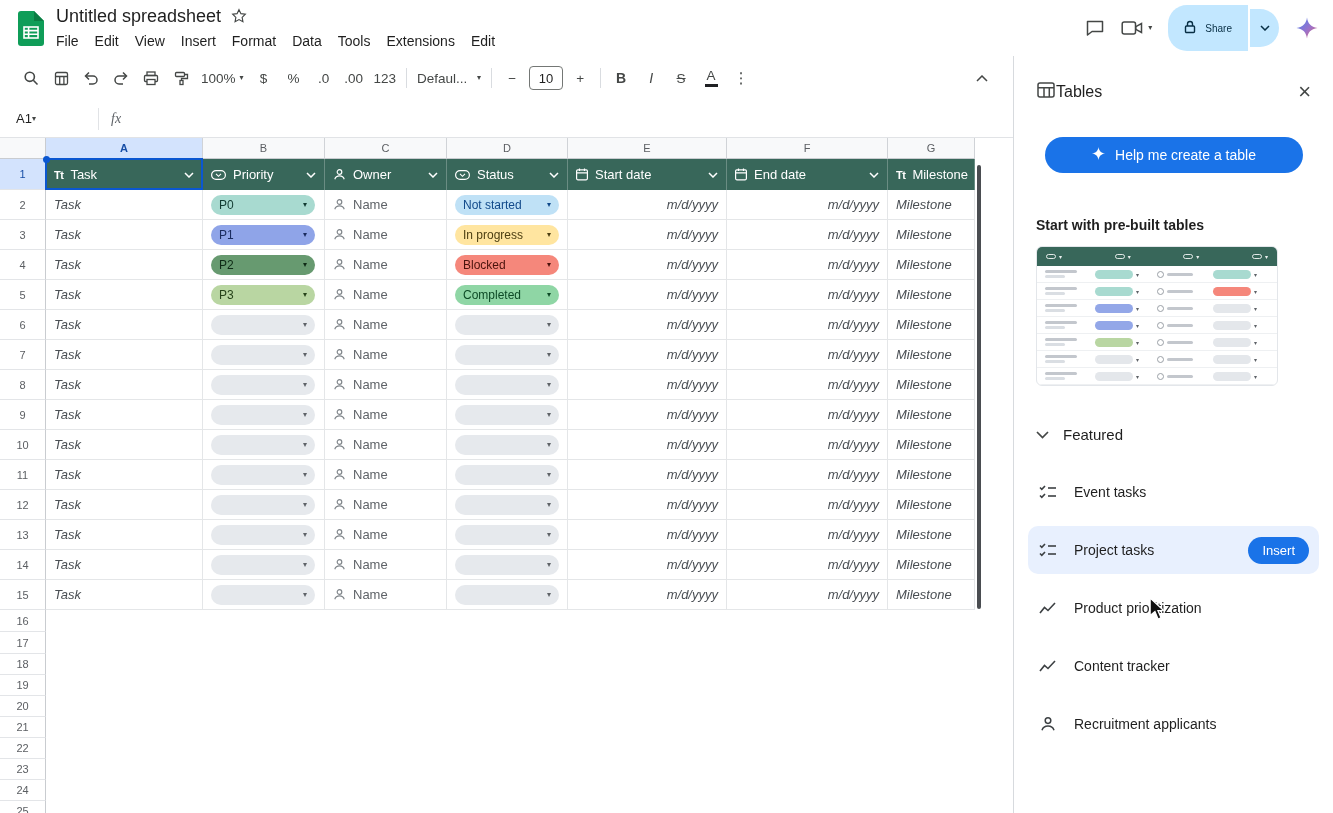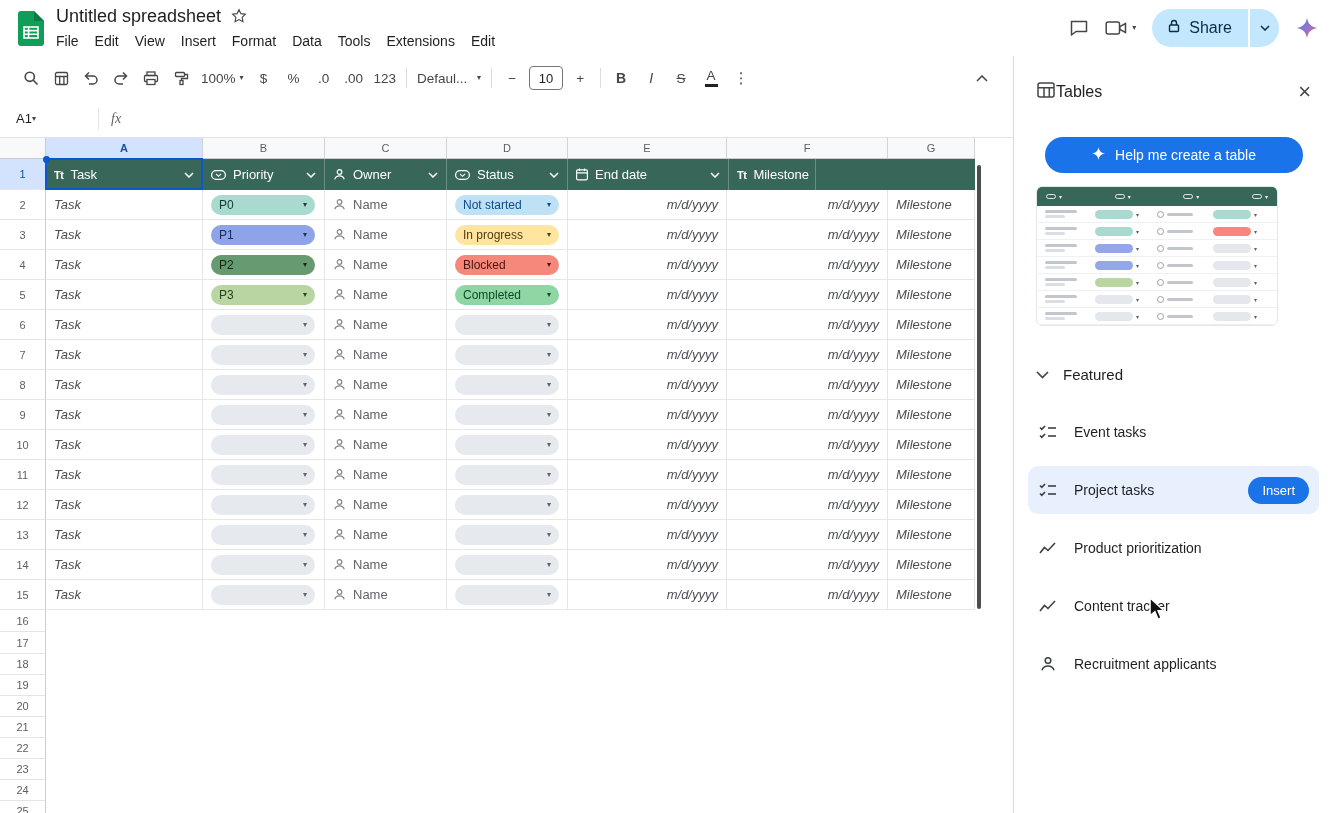--- a/index.html
+++ b/index.html
@@ -15,21 +15,21 @@
   .title-row{display:flex;align-items:center;gap:10px;height:26px}
   .doc-title{font-size:18px;color:#1f1f1f;white-space:nowrap}
   .menu-row{display:flex;margin-left:-8px;height:24px;align-items:center}
   .menu-item{font-size:14px;padding:2px 8px;border-radius:9px;color:#1f1f1f;white-space:nowrap}
   .topbar-right{margin-left:auto;display:flex;align-items:center;gap:16px}
   .tb-ic{display:flex;align-items:center;justify-content:center}
   .cam-group{display:flex;align-items:center;gap:5px}
   .caret{font-size:8px;color:#444746;line-height:1}
   .share-group{display:flex;align-items:center}
   .share-main{display:flex;align-items:center;gap:9px;background:#C2E7FF;color:#072E44;
-    font-size:16px;font-weight:500;height:38px;padding:0 16px;border-radius:19px 0 0 19px}
+    font-size:10px;font-weight:500;height:46px;padding:0 16px;border-radius:19px 0 0 19px}
   .share-drop{background:#C2E7FF;height:38px;width:29px;display:flex;align-items:center;
     justify-content:center;border-radius:0 19px 19px 0;margin-left:2px}
 
   
   .content{display:flex;height:757px;flex:1}
   .main{width:1013px;display:flex;flex-direction:column;flex-shrink:0}
 
   
   .toolbar{height:44px;display:flex;align-items:center;padding:0 16px;color:#444746;flex-shrink:0}
   .tb{height:30px;min-width:30px;border-radius:4px;display:inline-flex;align-items:center;
@@ -383,20 +383,34 @@
                     <path d="M5 3.8l2.5 2.5L10 3.8" stroke="#fff" stroke-width="1.1"></path>
                   </svg>
                 </span>
                 <span>Status</span>
                 <span class="th-chev">
                   <svg width="10" height="6" viewBox="0 0 10 6" fill="none">
                     <path d="M1 1l4 4 4-4" stroke="#fff" stroke-width="1.5"></path>
                   </svg>
                 </span>
               </div>
+              <div class="th-cell" style="width: 159px;">
+                <span style="display:flex">
+                  <svg width="12" height="13" viewBox="0 0 12 13" fill="none" stroke="#fff" stroke-width="1.2">
+                    <rect x="0.6" y="1.8" width="10.8" height="10" rx="1.2"></rect>
+                    <path d="M3.5 0.5v2.5M8.5 0.5v2.5M0.6 4.8h10.8"></path>
+                  </svg>
+                </span>
+                <span>Start date</span>
+                <span class="th-chev">
+                  <svg width="10" height="6" viewBox="0 0 10 6" fill="none">
+                    <path d="M1 1l4 4 4-4" stroke="#fff" stroke-width="1.5"></path>
+                  </svg>
+                </span>
+              </div>
               <div class="th-cell" style="width: 161px;">
                 <span style="display:flex">
                   <svg width="12" height="13" viewBox="0 0 12 13" fill="none" stroke="#fff" stroke-width="1.2">
                     <rect x="0.6" y="1.8" width="10.8" height="10" rx="1.2"></rect>
                     <path d="M3.5 0.5v2.5M8.5 0.5v2.5M0.6 4.8h10.8"></path>
                   </svg>
                 </span>
                 <span>End date</span>
                 <span class="th-chev">
                   <svg width="10" height="6" viewBox="0 0 10 6" fill="none">
@@ -839,20 +853,21 @@
         <span class="sb-close">×</span>
       </div>
       <button class="help-btn">
         <span>
           <svg width="15" height="15" viewBox="0 0 24 24">
               <path d="M12 1.5C12.9 7.8 15.7 10.7 22.5 12 15.7 13.3 12.9 16.2 12 22.5 11.1 16.2 8.3 13.3 1.5 12 8.3 10.7 11.1 7.8 12 1.5z" fill="#fff"></path>
             </svg>
         </span>
         <span>Help me create a table</span>
       </button>
+      <div class="sb-section-title">Start with pre-built tables</div>
       <div class="thumb">
           <div class="t-hdr">
             <span class="t-hg">
               <span class="t-hic"></span>
               <span class="t-hcar">▾</span>
             </span>
             <span class="t-hg">
               <span class="t-hic"></span>
               <span class="t-hcar">▾</span>
             </span>

